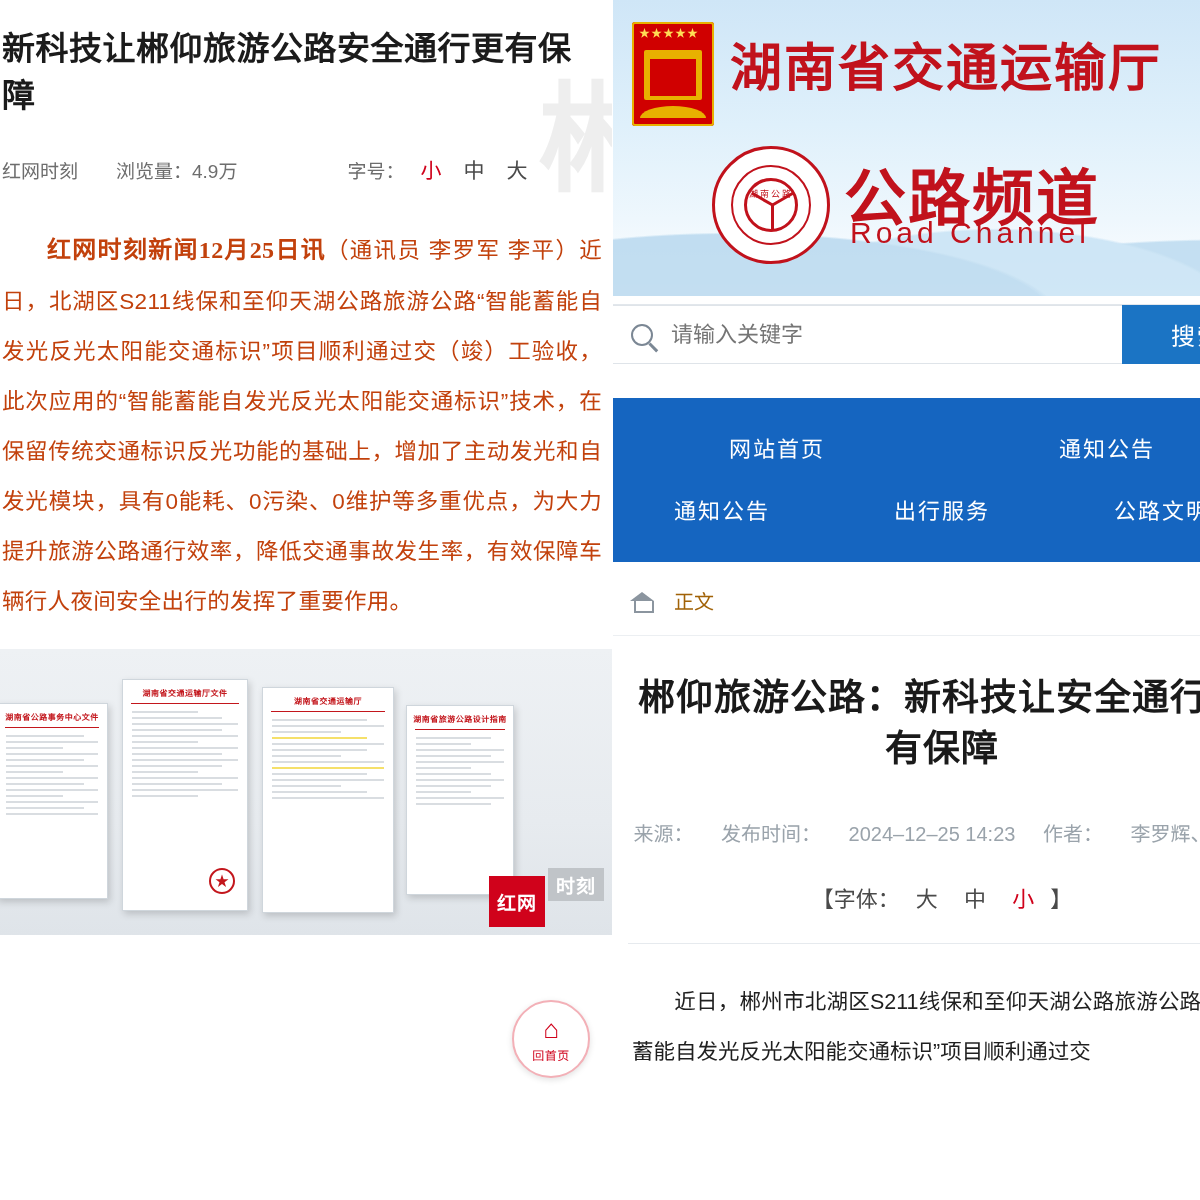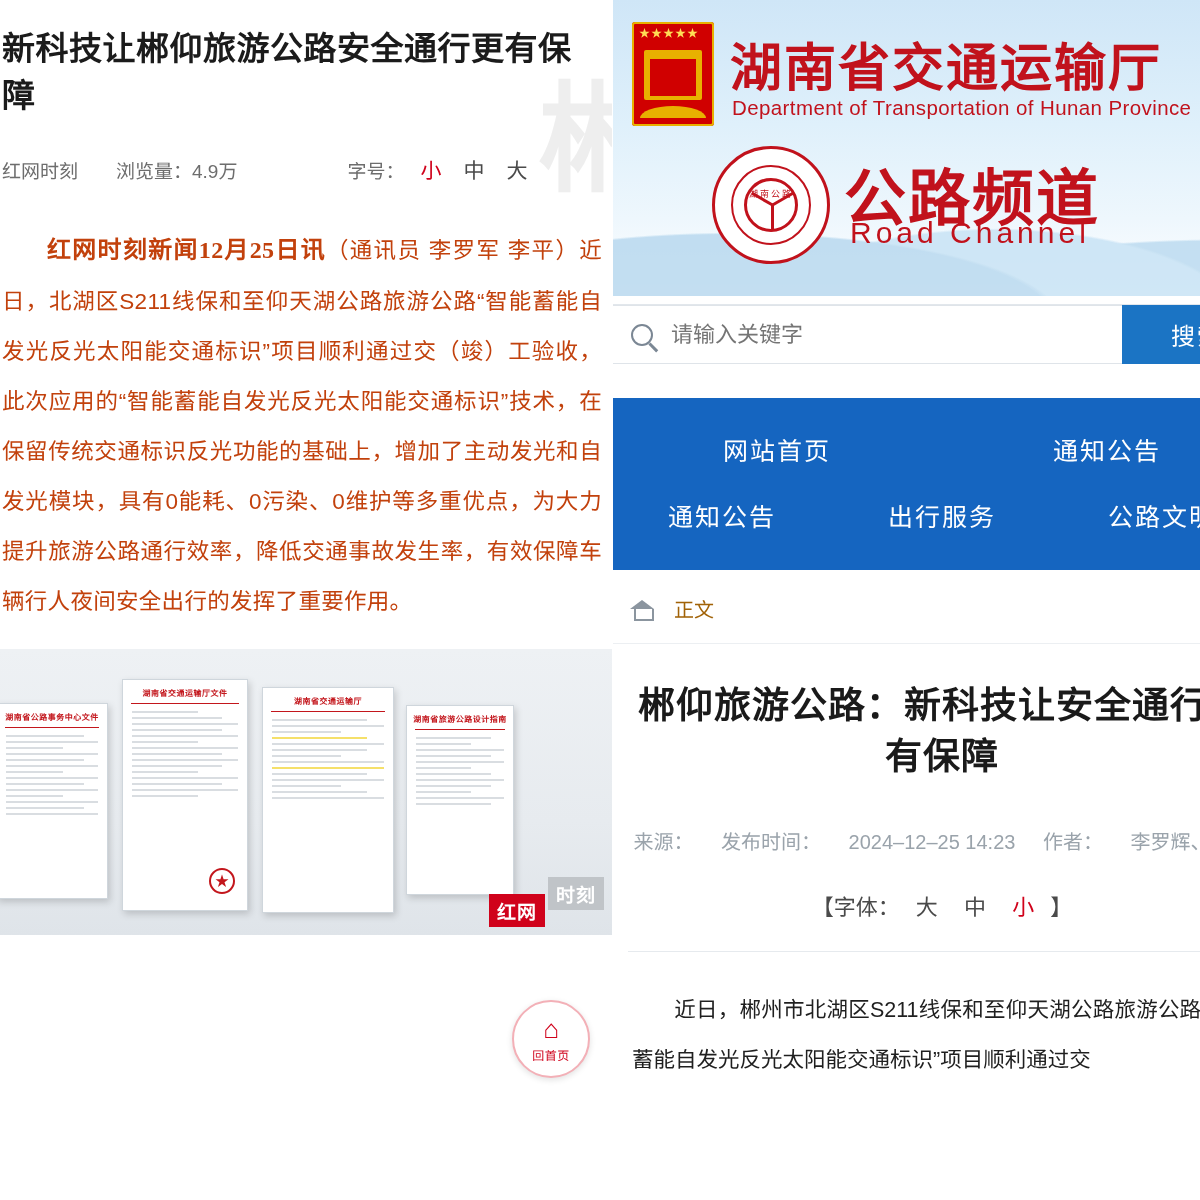--- a/index.html
+++ b/index.html
@@ -118,21 +118,21 @@
   .doc.d1 { left: 22px;  top: 54px;  width: 112px; height: 196px; }
   .doc.d2 { left: 148px; top: 30px;  width: 126px; height: 232px; }
   .doc.d3 { left: 288px; top: 38px;  width: 132px; height: 226px; }
   .doc.d4 { left: 432px; top: 56px;  width: 108px; height: 190px; }
   .redbar {
     position: absolute; right: 10px; bottom: 8px;
     display: flex; align-items: center; gap: 3px;
   }
   .redbar .b1 {
     background: #d0021b; color: #fff; font-weight: 700;
-    font-size: 19px; padding: 3px 8px; letter-spacing: 1px; margin-top: 34px;
+    font-size: 19px; padding: 12px 8px; letter-spacing: 1px; margin-top: 34px;
   }
   .redbar .b2 {
     background: #c0c4c8; color: #fff; font-weight: 700;
     font-size: 19px; padding: 3px 8px; letter-spacing: 1px;
   }
   .backtop {
     position: absolute;
     right: 22px; top: 1000px;
     width: 78px; height: 78px;
     border-radius: 50%;
@@ -276,21 +276,21 @@
     background: #1565c0;
     padding: 18px 0 22px 0;
   }
   .navband .navrow {
     display: flex;
   }
   .navband .navrow a {
     flex: 1 1 0;
     text-align: center;
     color: #ffffff;
-    font-size: 25px;
+    font-size: 22px;
     letter-spacing: 2px;
     text-decoration: none;
     padding: 15px 0;
     white-space: nowrap;
   }
 
   .crumbs {
     display: flex; align-items: center;
     padding: 24px 0 20px 18px;
     font-size: 20px; color: #7c8792;
@@ -474,21 +474,20 @@
       <div class="banner">
         <div class="hills"></div>
 
         <div class="emblem">
           <div class="stars">★★★★★</div>
           <div class="gate"></div>
           <div class="wheat"></div>
         </div>
 
         <div class="title-cn">湖南省交通运输厅</div>
-        <div class="title-en">Department of Transportation of Hunan Province</div>
 
         <div class="roundlogo">
           <div class="txt">湖南公路</div>
           <div class="wheel">
             <i style="transform:rotate(0deg)"></i>
             <i style="transform:rotate(120deg)"></i>
             <i style="transform:rotate(240deg)"></i>
           </div>
         </div>
 

